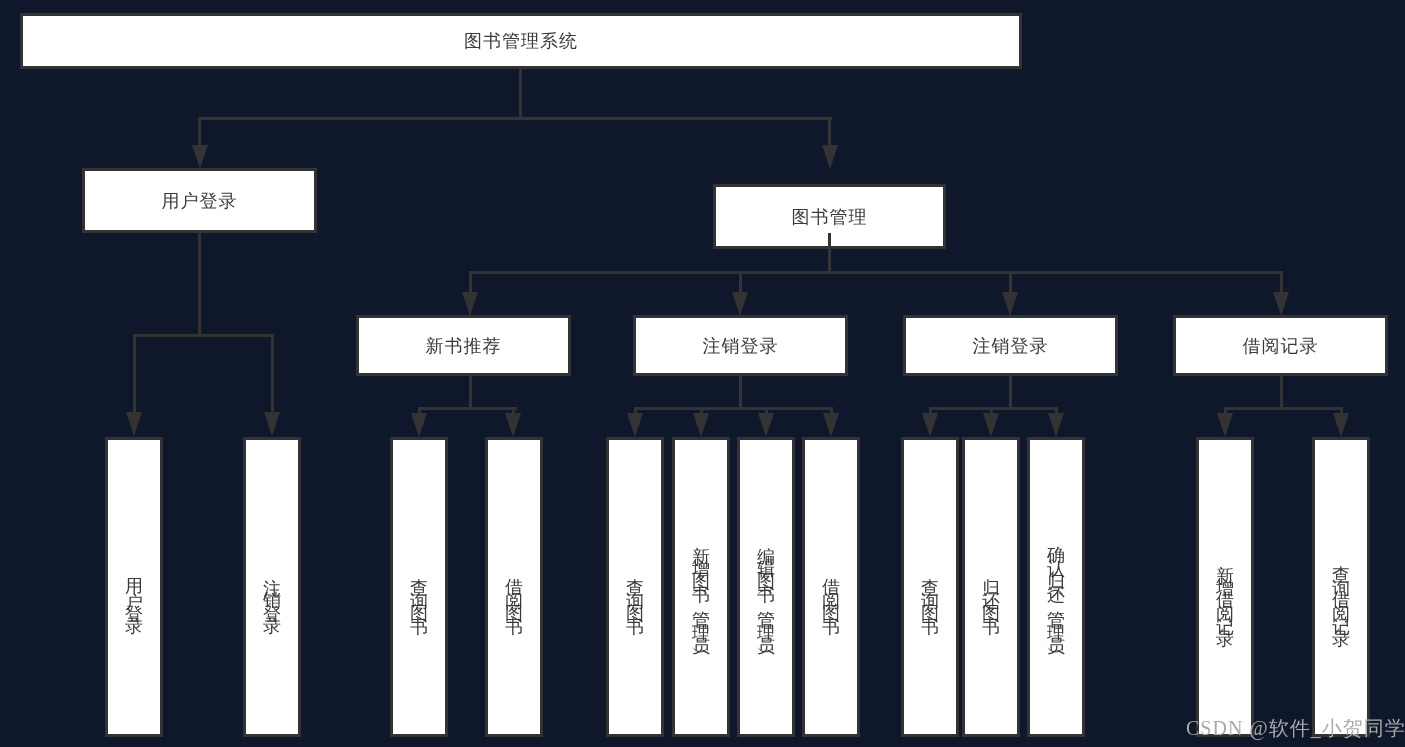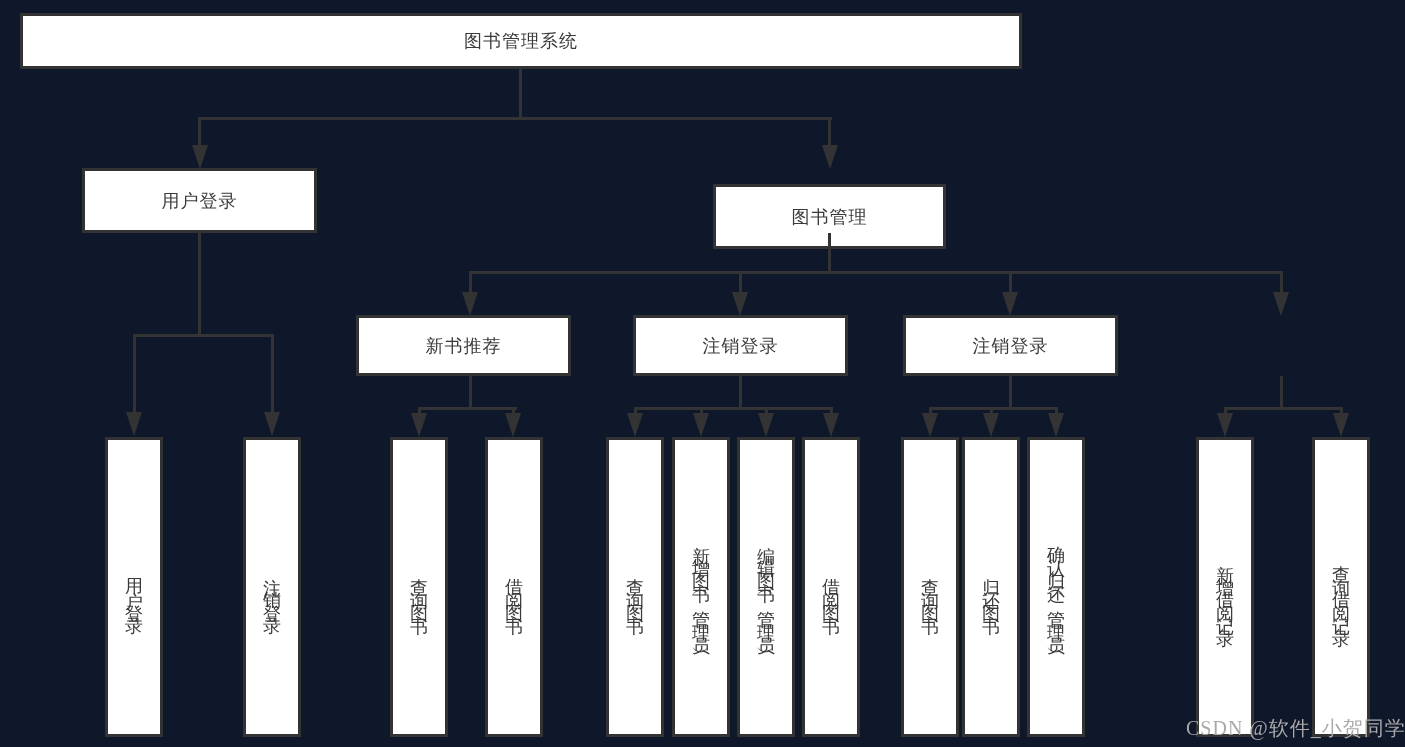--- a/index.html
+++ b/index.html
@@ -72,20 +72,23 @@
 
   <div class="box hbox" style="left:356px;top:315px;width:215px;height:61px">
     <span>新书推荐</span>
   </div>
   <div class="box hbox" style="left:633px;top:315px;width:215px;height:61px">
     <span>注销登录</span>
   </div>
   <div class="box hbox" style="left:903px;top:315px;width:215px;height:61px">
     <span>注销登录</span>
   </div>
+  <div class="box hbox" style="left:1173px;top:315px;width:215px;height:61px">
+    <span>借阅记录</span>
+  </div>
 
   <div class="line" style="left:469px;top:376px;width:3px;height:33px"></div>
   <div class="line" style="left:418px;top:407px;width:99px;height:3px"></div>
   <div class="line" style="left:418px;top:407px;width:3px;height:8px"></div>
   <div class="arrow" style="left:411px;top:413px"></div>
   <div class="line" style="left:512px;top:407px;width:3px;height:8px"></div>
   <div class="arrow" style="left:505px;top:413px"></div>
 
   <div class="line" style="left:739px;top:376px;width:3px;height:33px"></div>
   <div class="line" style="left:634px;top:407px;width:199px;height:3px"></div>

